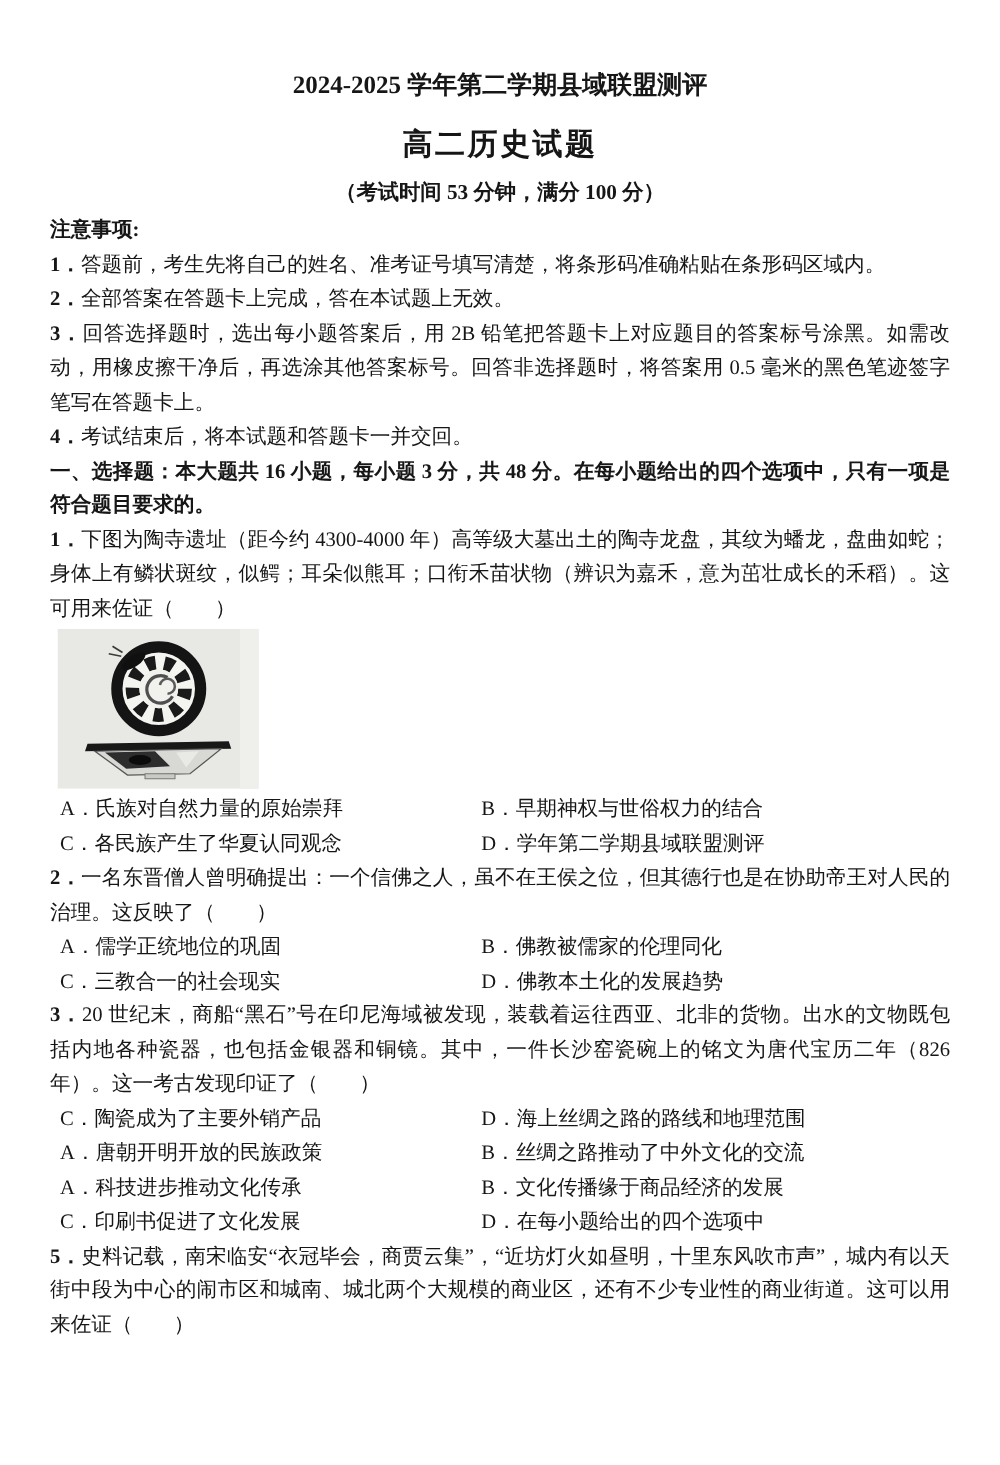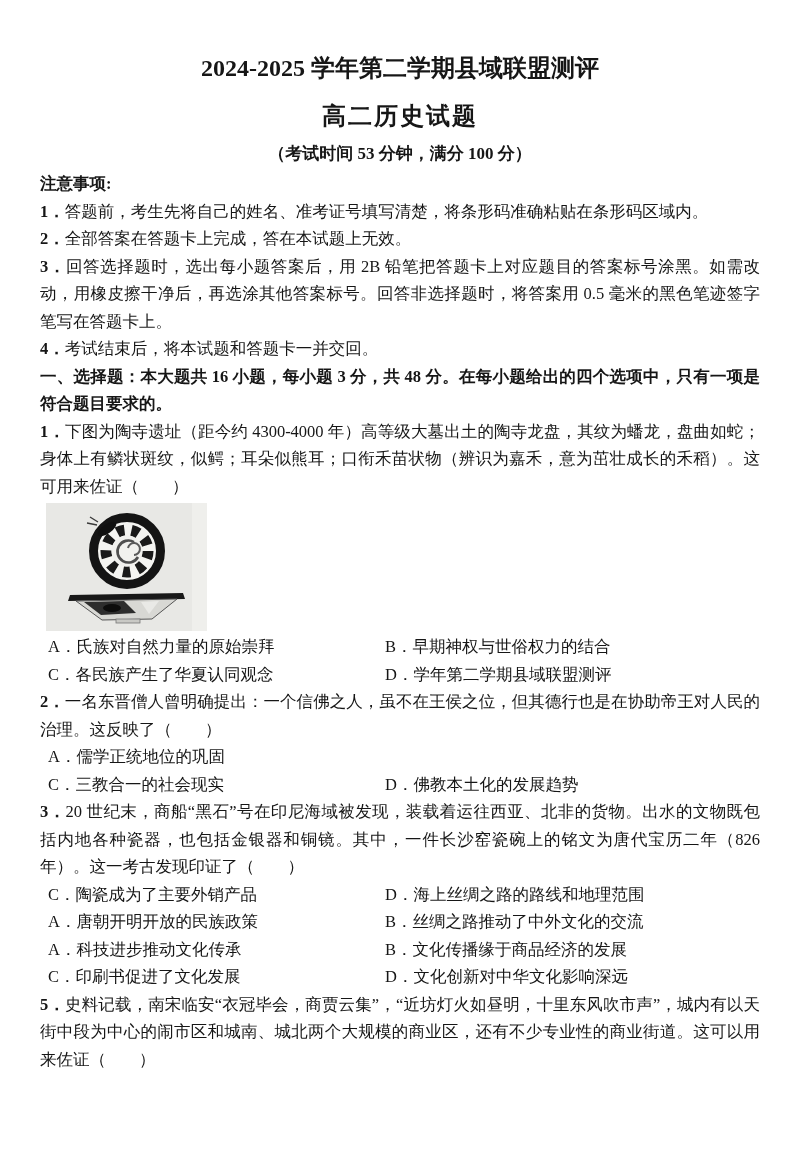--- a/index.html
+++ b/index.html
@@ -11,21 +11,21 @@
     background: #ffffff;
     box-sizing: border-box;
     padding: 0 40px;
     overflow: hidden;
     font-family: "Liberation Serif", "DejaVu Serif", serif;
     color: #161616;
   }
   .title1 {
     padding-top: 52px;
     text-align: center;
-    font-size: 24px;
+    font-size: 20px;
     font-weight: 700;
     line-height: 32px;
   }
   .title2 {
     margin-top: 16px;
     text-align: center;
     font-size: 24px;
     font-weight: 700;
     line-height: 32px;
     letter-spacing: 2px;
@@ -116,20 +116,21 @@
     <div class="opt-row">
       <span class="opt-left">C．各民族产生了华夏认同观念</span>
       <span class="opt-right">D．学年第二学期县域联盟测评</span>
     </div>
   </div>
 
   <div>
     <p class="para"><span class="num">2．</span><span>一名东晋僧人曾明确提出：一个信佛之人，虽不在王侯之位，但其德行也是在协助帝王对人民的治理。这反映了（　　）</span></p>
     <div class="opt-row">
       <span class="opt-left">A．儒学正统地位的巩固</span>
+      <span class="opt-right">B．佛教被儒家的伦理同化</span>
     </div>
     <div class="opt-row">
       <span class="opt-left">C．三教合一的社会现实</span>
       <span class="opt-right">D．佛教本土化的发展趋势</span>
     </div>
   </div>
 
   <div>
     <p class="para"><span class="num">3．</span><span>20 世纪末，商船“黑石”号在印尼海域被发现，装载着运往西亚、北非的货物。出水的文物既包括内地各种瓷器，也包括金银器和铜镜。其中，一件长沙窑瓷碗上的铭文为唐代宝历二年（826 年）。这一考古发现印证了（　　）</span></p>
     <div class="opt-row">
@@ -142,21 +143,21 @@
     </div>
   </div>
 
   <div>
     <div class="opt-row">
       <span class="opt-left">A．科技进步推动文化传承</span>
       <span class="opt-right">B．文化传播缘于商品经济的发展</span>
     </div>
     <div class="opt-row">
       <span class="opt-left">C．印刷书促进了文化发展</span>
-      <span class="opt-right">D．文化创新对中华文化影响深远</span>
+      <span class="opt-right">D．在每小题给出的四个选项中</span>
     </div>
   </div>
 
   <div>
     <p class="para"><span class="num">5．</span><span>史料记载，南宋临安“衣冠毕会，商贾云集”，“近坊灯火如昼明，十里东风吹市声”，城内有以天街中段为中心的闹市区和城南、城北两个大规模的商业区，还有不少专业性的商业街道。这可以用来佐证（　　）</span></p>
   </div>
 
 </div>
 
 </body></html>

